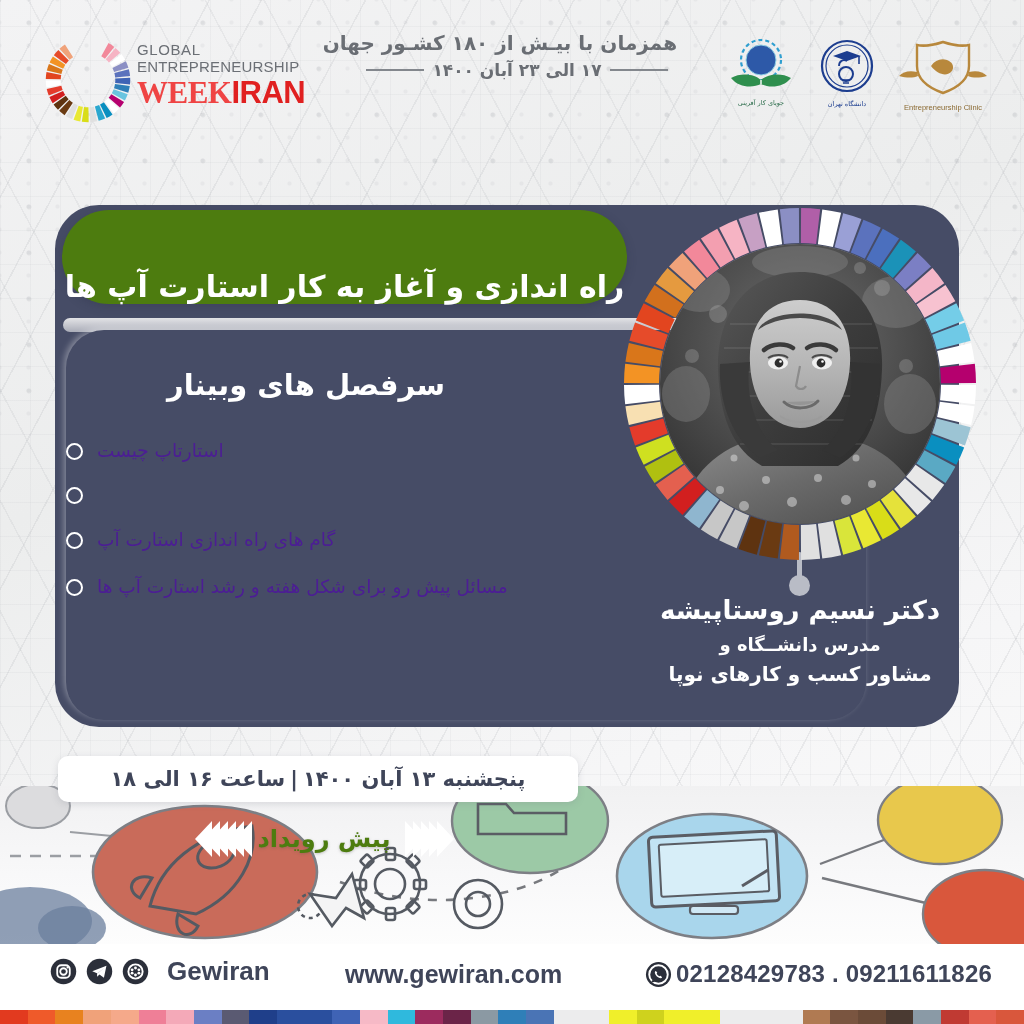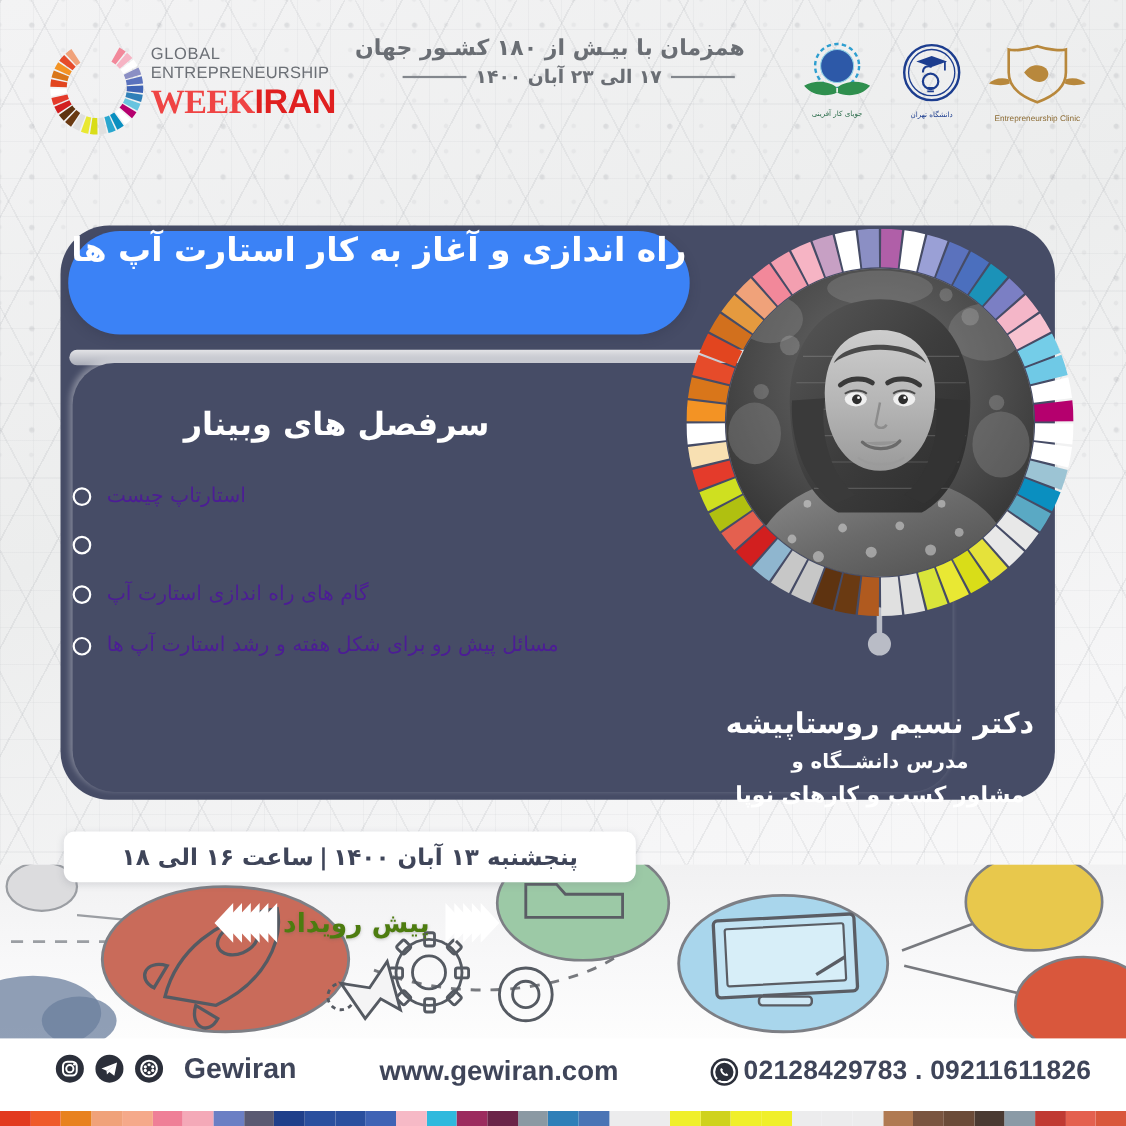--- a/index.html
+++ b/index.html
@@ -93,22 +93,22 @@
   
   .inner-card {
     position:absolute; left:66px; top:330px; width:800px; height:390px;
     background:#464c66; border-radius:38px; z-index:5;
     box-shadow: -2px -2px 6px rgba(255,255,255,.35);
   }
 
   
   .title-pill {
     position:absolute; left:62px; top:210px; width:565px; height:94px;
-    background:#3b82f6; border-radius:47px; z-index:7;
-    display:flex; align-items:flex-start; justify-content:center;
+    background:#4d7c0f; border-radius:47px; z-index:7;
+    display:flex; align-items:flex-end; justify-content:center;
     box-shadow:0 3px 10px rgba(40,44,62,.25);
   }
   .title-pill .t {
     color:#ffffff; font-size:30px; font-weight:700; direction:rtl;
     letter-spacing:0px; white-space:nowrap;
   }
 
   
   .topics-head {
     position:absolute; left:66px; top:368px; width:480px; z-index:8;
@@ -148,21 +148,21 @@
   .pin-knob {
     position:absolute; left:789px; top:575px; width:21px; height:21px;
     background:#b9bcc6; border-radius:50%; z-index:8;
   }
 
   
   .speaker-block {
     position:absolute; left:612px; top:594px; width:376px; z-index:9;
     text-align:center; direction:rtl; color:#ffffff;
   }
-  .speaker-name { font-size:26px; font-weight:700; line-height:32px;margin-top:48px; }
+  .speaker-name { font-size:26px; font-weight:700; line-height:32px; }
   .speaker-role1 { font-size:18px; font-weight:700; line-height:30px; margin-top:4px; }
   .speaker-role2 { font-size:20px; font-weight:700; line-height:28px; }
 
   
   .date-bar {
     position:absolute; left:58px; top:756px; width:520px; height:46px;
     background:#ffffff; border-radius:10px 10px 10px 10px; z-index:10;
     display:flex; align-items:center; justify-content:center;
     box-shadow:0 2px 7px rgba(120,124,136,.22);
     direction:rtl;

